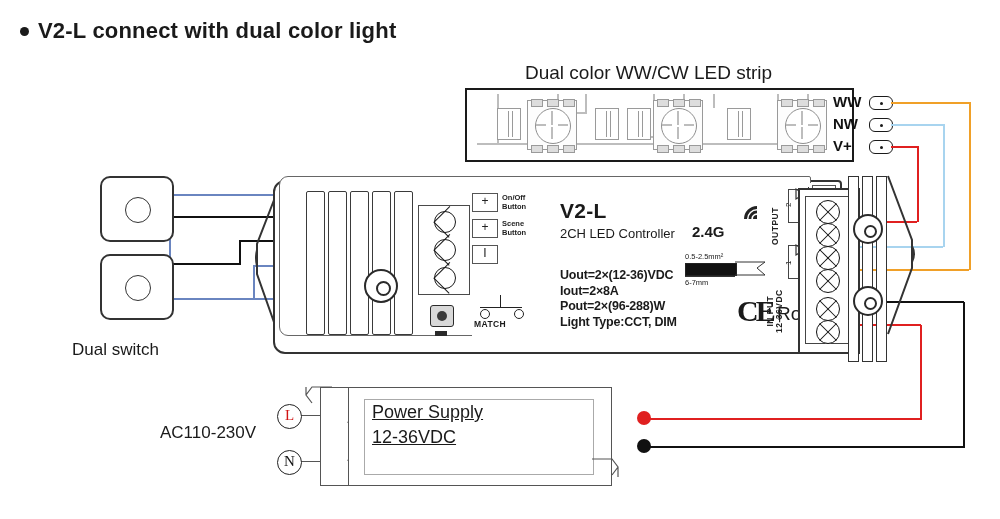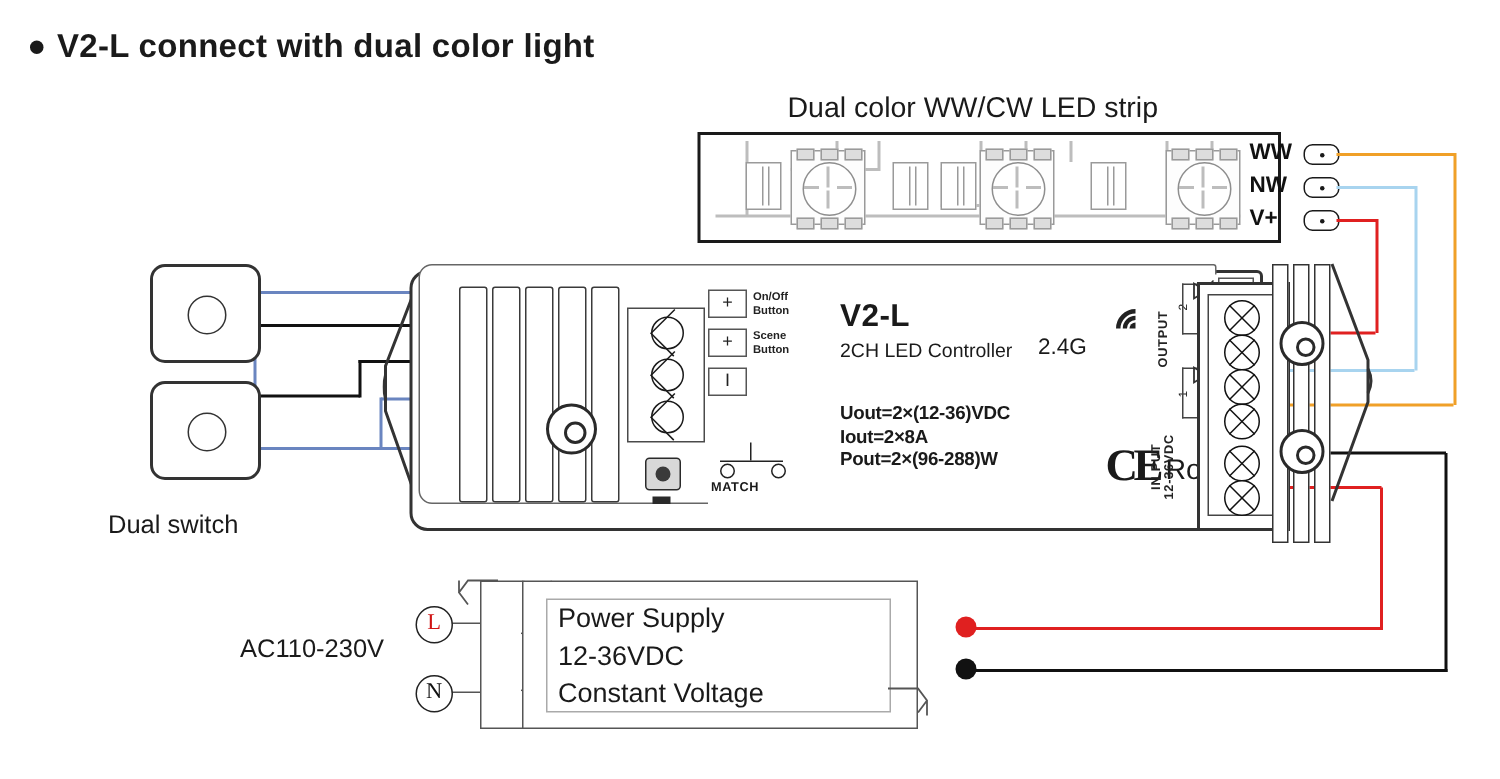--- a/index.html
+++ b/index.html
@@ -51,21 +51,21 @@
   #btn{position:absolute;left:150px;top:128px;width:22px;height:20px;border:1.5px solid #2a2a2a;border-radius:3px;background:#d8d8d8;}
   #btn::after{content:"";position:absolute;left:50%;top:50%;width:10px;height:10px;margin:-5px 0 0 -5px;border-radius:50%;background:#3a3a3a;}
   #led-ind{position:absolute;left:155px;top:154px;width:12px;height:5px;background:#2a2a2a;}
   
   #face{position:absolute;left:192px;top:6px;width:362px;height:158px;background:#fff;}
   .sbtn{position:absolute;width:24px;height:17px;border:1px solid #555;background:#fff;
       font-size:12px;line-height:15px;text-align:center;color:#222;}
   .sblab{position:absolute;font-size:7.5px;font-weight:bold;line-height:8.6px;color:#222;}
   #model{position:absolute;left:88px;top:16px;font-size:21px;font-weight:bold;letter-spacing:.3px;}
   #sub{position:absolute;left:88px;top:43px;font-size:13px;}
-  #g24{position:absolute;left:220px;top:40px;font-size:15px;font-weight:normal;}
+  #g24{position:absolute;left:220px;top:40px;font-size:15px;font-weight:bold;}
   #wifi{position:absolute;left:270px;top:22px;width:20px;height:16px;}
   .specs{position:absolute;left:88px;font-size:12.5px;font-weight:bold;line-height:15.5px;letter-spacing:-.2px;}
   #spec1{top:64px;}
   #spec2{top:85px;}
   
   #gauge{position:absolute;left:213px;top:68px;width:92px;height:38px;}
   #gauge .txt{position:absolute;font-size:7.5px;color:#222;white-space:nowrap;}
   #gauge .bar{position:absolute;left:0;top:12px;width:50px;height:11px;border:1.2px solid #222;background:#111;}
   #gauge .tip{position:absolute;left:50px;top:10px;width:40px;height:15px;}
   #gauge .dim{position:absolute;left:0;top:25px;width:50px;height:0;border-top:1px solid #333;}
@@ -102,21 +102,21 @@
       border-radius:50%;border:2px solid #2a2a2a;background:#fff;}
   
   .psw{position:absolute;width:70px;height:62px;border:2px solid #333;border-radius:10px;background:#fff;}
   .psw::after{content:"";position:absolute;left:50%;top:50%;width:24px;height:24px;margin:-12px 0 0 -12px;
       border-radius:50%;border:1.8px solid #333;background:#fff;}
   #psw-lab{position:absolute;left:72px;top:338px;font-size:17px;line-height:23px;}
   
   #ps{position:absolute;left:320px;top:383px;width:290px;height:105px;}
   #ps-case{position:absolute;left:28px;top:4px;width:262px;height:97px;border:1.5px solid #555;background:#fff;}
   #ps-inner{position:absolute;left:44px;top:16px;width:228px;height:74px;border:1px solid #aaa;background:#fff;}
-  #ps-txt{position:absolute;left:52px;top:17px;font-size:18px;line-height:25px;}
+  #ps-txt{position:absolute;left:52px;top:17px;font-size:18px;line-height:25px;text-decoration:underline;}
   #ps-endL{position:absolute;left:0px;top:4px;width:28px;height:97px;border:1.5px solid #555;background:#fff;}
   #ps-term{position:absolute;left:28px;top:4px;width:18px;height:97px;border-left:1.5px solid #555;border-right:1.5px solid #555;background:#fff;}
   .acterm{position:absolute;font-size:15px;width:23px;height:23px;border:1.5px solid #222;border-radius:50%;
       text-align:center;line-height:21px;font-family:"Liberation Serif",serif;background:#fff;}
   #ac-lab{position:absolute;left:160px;top:423px;font-size:17px;}
   .dot{position:absolute;width:14px;height:14px;border-radius:50%;}
 </style>
 </head>
 <body>
 
@@ -290,22 +290,32 @@
       <svg id="wifi" viewBox="0 0 20 16">
         <path d="M2,14 A13,13 0 0 1 15,1 L15,4 A10,10 0 0 0 5,14 Z" fill="#222"></path>
         <path d="M6.5,14 A8.5,8.5 0 0 1 15,5.5 L15,8.3 A5.7,5.7 0 0 0 9.3,14 Z" fill="#222"></path>
         <path d="M11,14 A4,4 0 0 1 15,10 L15,14 Z" fill="#222"></path>
       </svg>
 
       <div class="specs" id="spec2">
         <div>Uout=2×(12-36)VDC</div>
         <div>Iout=2×8A</div>
         <div>Pout=2×(96-288)W</div>
+        <div>Light Type:CCT, DIM</div>
       </div>
 
+      <div id="gauge">
+        <div class="txt" style="left:0;top:1px;">0.5-2.5mm²</div>
+        <div class="bar"></div>
+        <svg class="tip" viewBox="0 0 40 15">
+          <path d="M0,1 L30,1 L22,7 L30,14 L0,14" fill="none" stroke="#333" stroke-width="1"></path>
+        </svg>
+        <div class="dim"></div>
+        <div class="txt" style="left:0;top:27px;">6-7mm</div>
+      </div>
 
       <div id="ce">CE</div>
       <div id="rohs">RoHS</div>
 
       <div class="vlab" style="left:298px;top:62px;">OUTPUT</div>
       <div class="num" style="left:312px;top:24px;">2</div>
       <div class="num" style="left:312px;top:82px;">1</div>
 
       <div class="brk" style="left:316px;top:6px;width:10px;height:32px;"></div>
       <div class="brk" style="left:316px;top:62px;width:10px;height:32px;"></div>
@@ -359,21 +369,20 @@
   <div id="ps-endL"></div>
   <div id="ps-term">
     <div class="screw" style="left:-1px;top:24px;"></div>
     <div class="screw" style="left:-1px;top:62px;"></div>
   </div>
   <div id="ps-case"></div>
   <div id="ps-inner"></div>
   <div id="ps-txt">
     <div>Power Supply</div>
     <div>12-36VDC</div>
-    <div>Constant Voltage</div>
   </div>
 
   <svg style="position:absolute;left:-18px;top:0px;width:32px;height:34px;">
     <path d="M30,4 L10,4 L4,12 L10,20 M4,12 L4,4" fill="none" stroke="#555" stroke-width="1.2"></path>
   </svg>
   <svg style="position:absolute;left:272px;top:70px;width:32px;height:36px;">
     <path d="M0,6 L20,6 L26,14 L20,22 M26,14 L26,24" fill="none" stroke="#555" stroke-width="1.2"></path>
   </svg>
 
   <div class="dot" style="left:317px;top:28px;background:#e02020;"></div>

